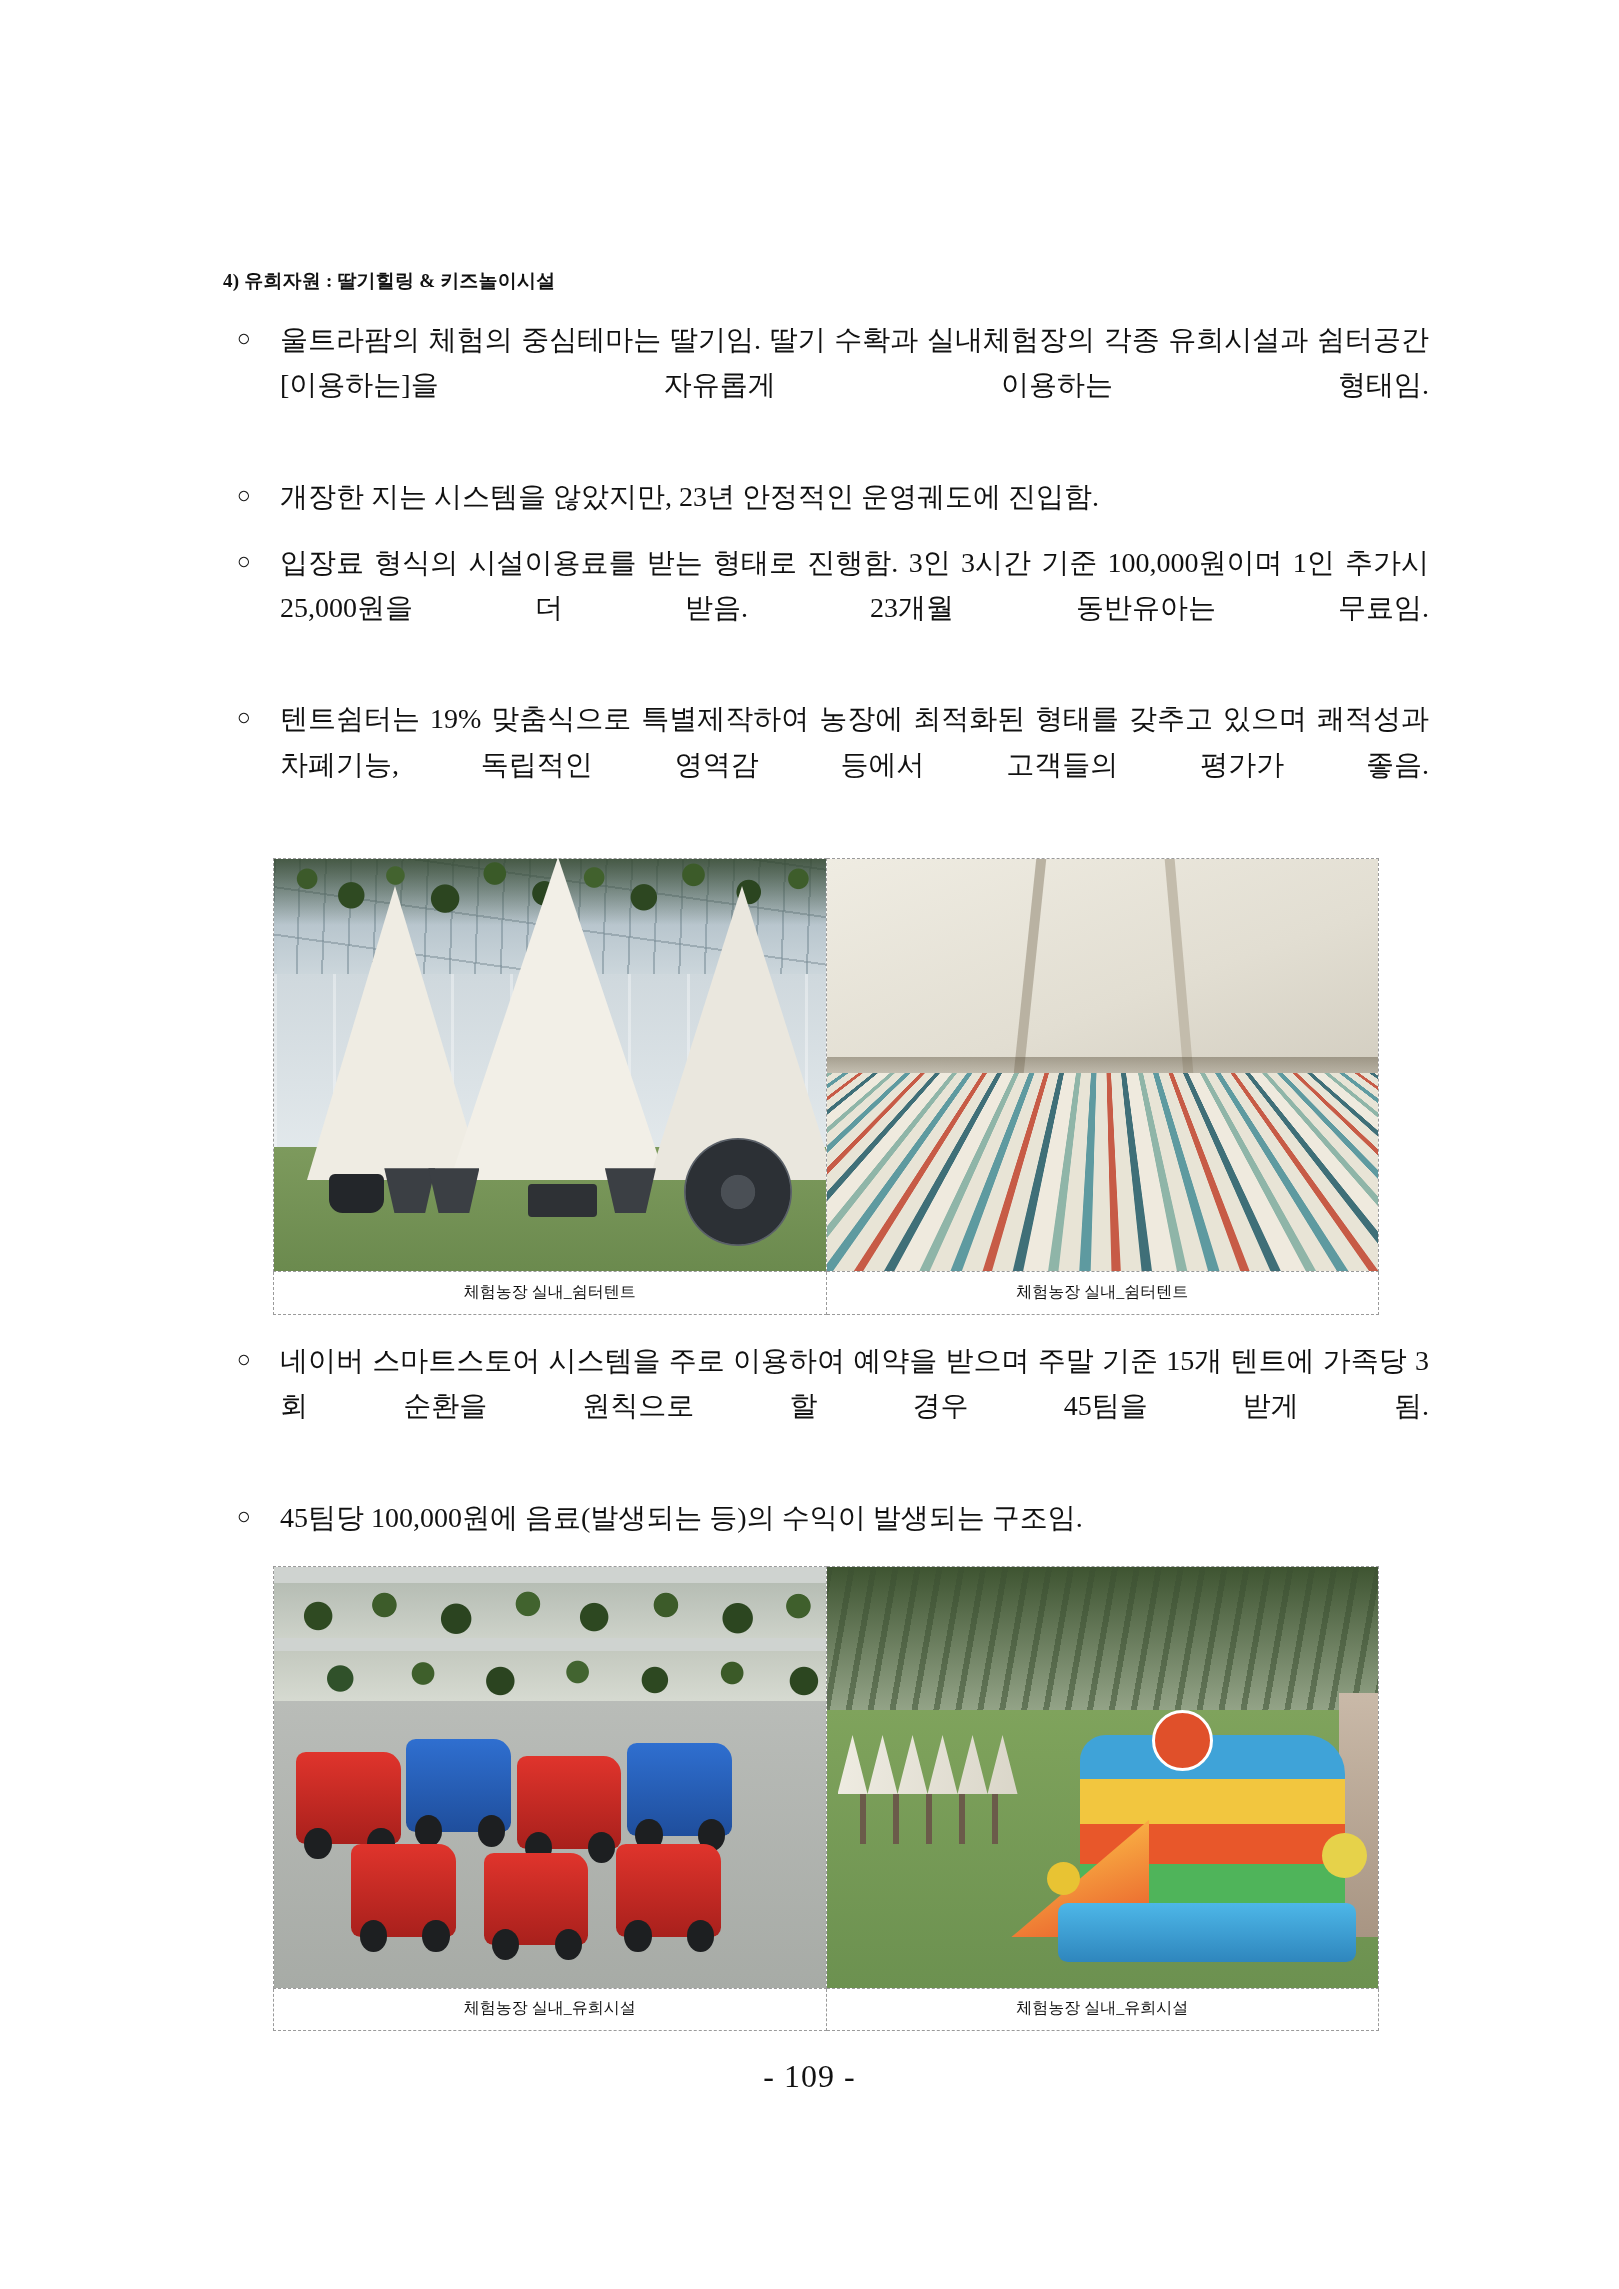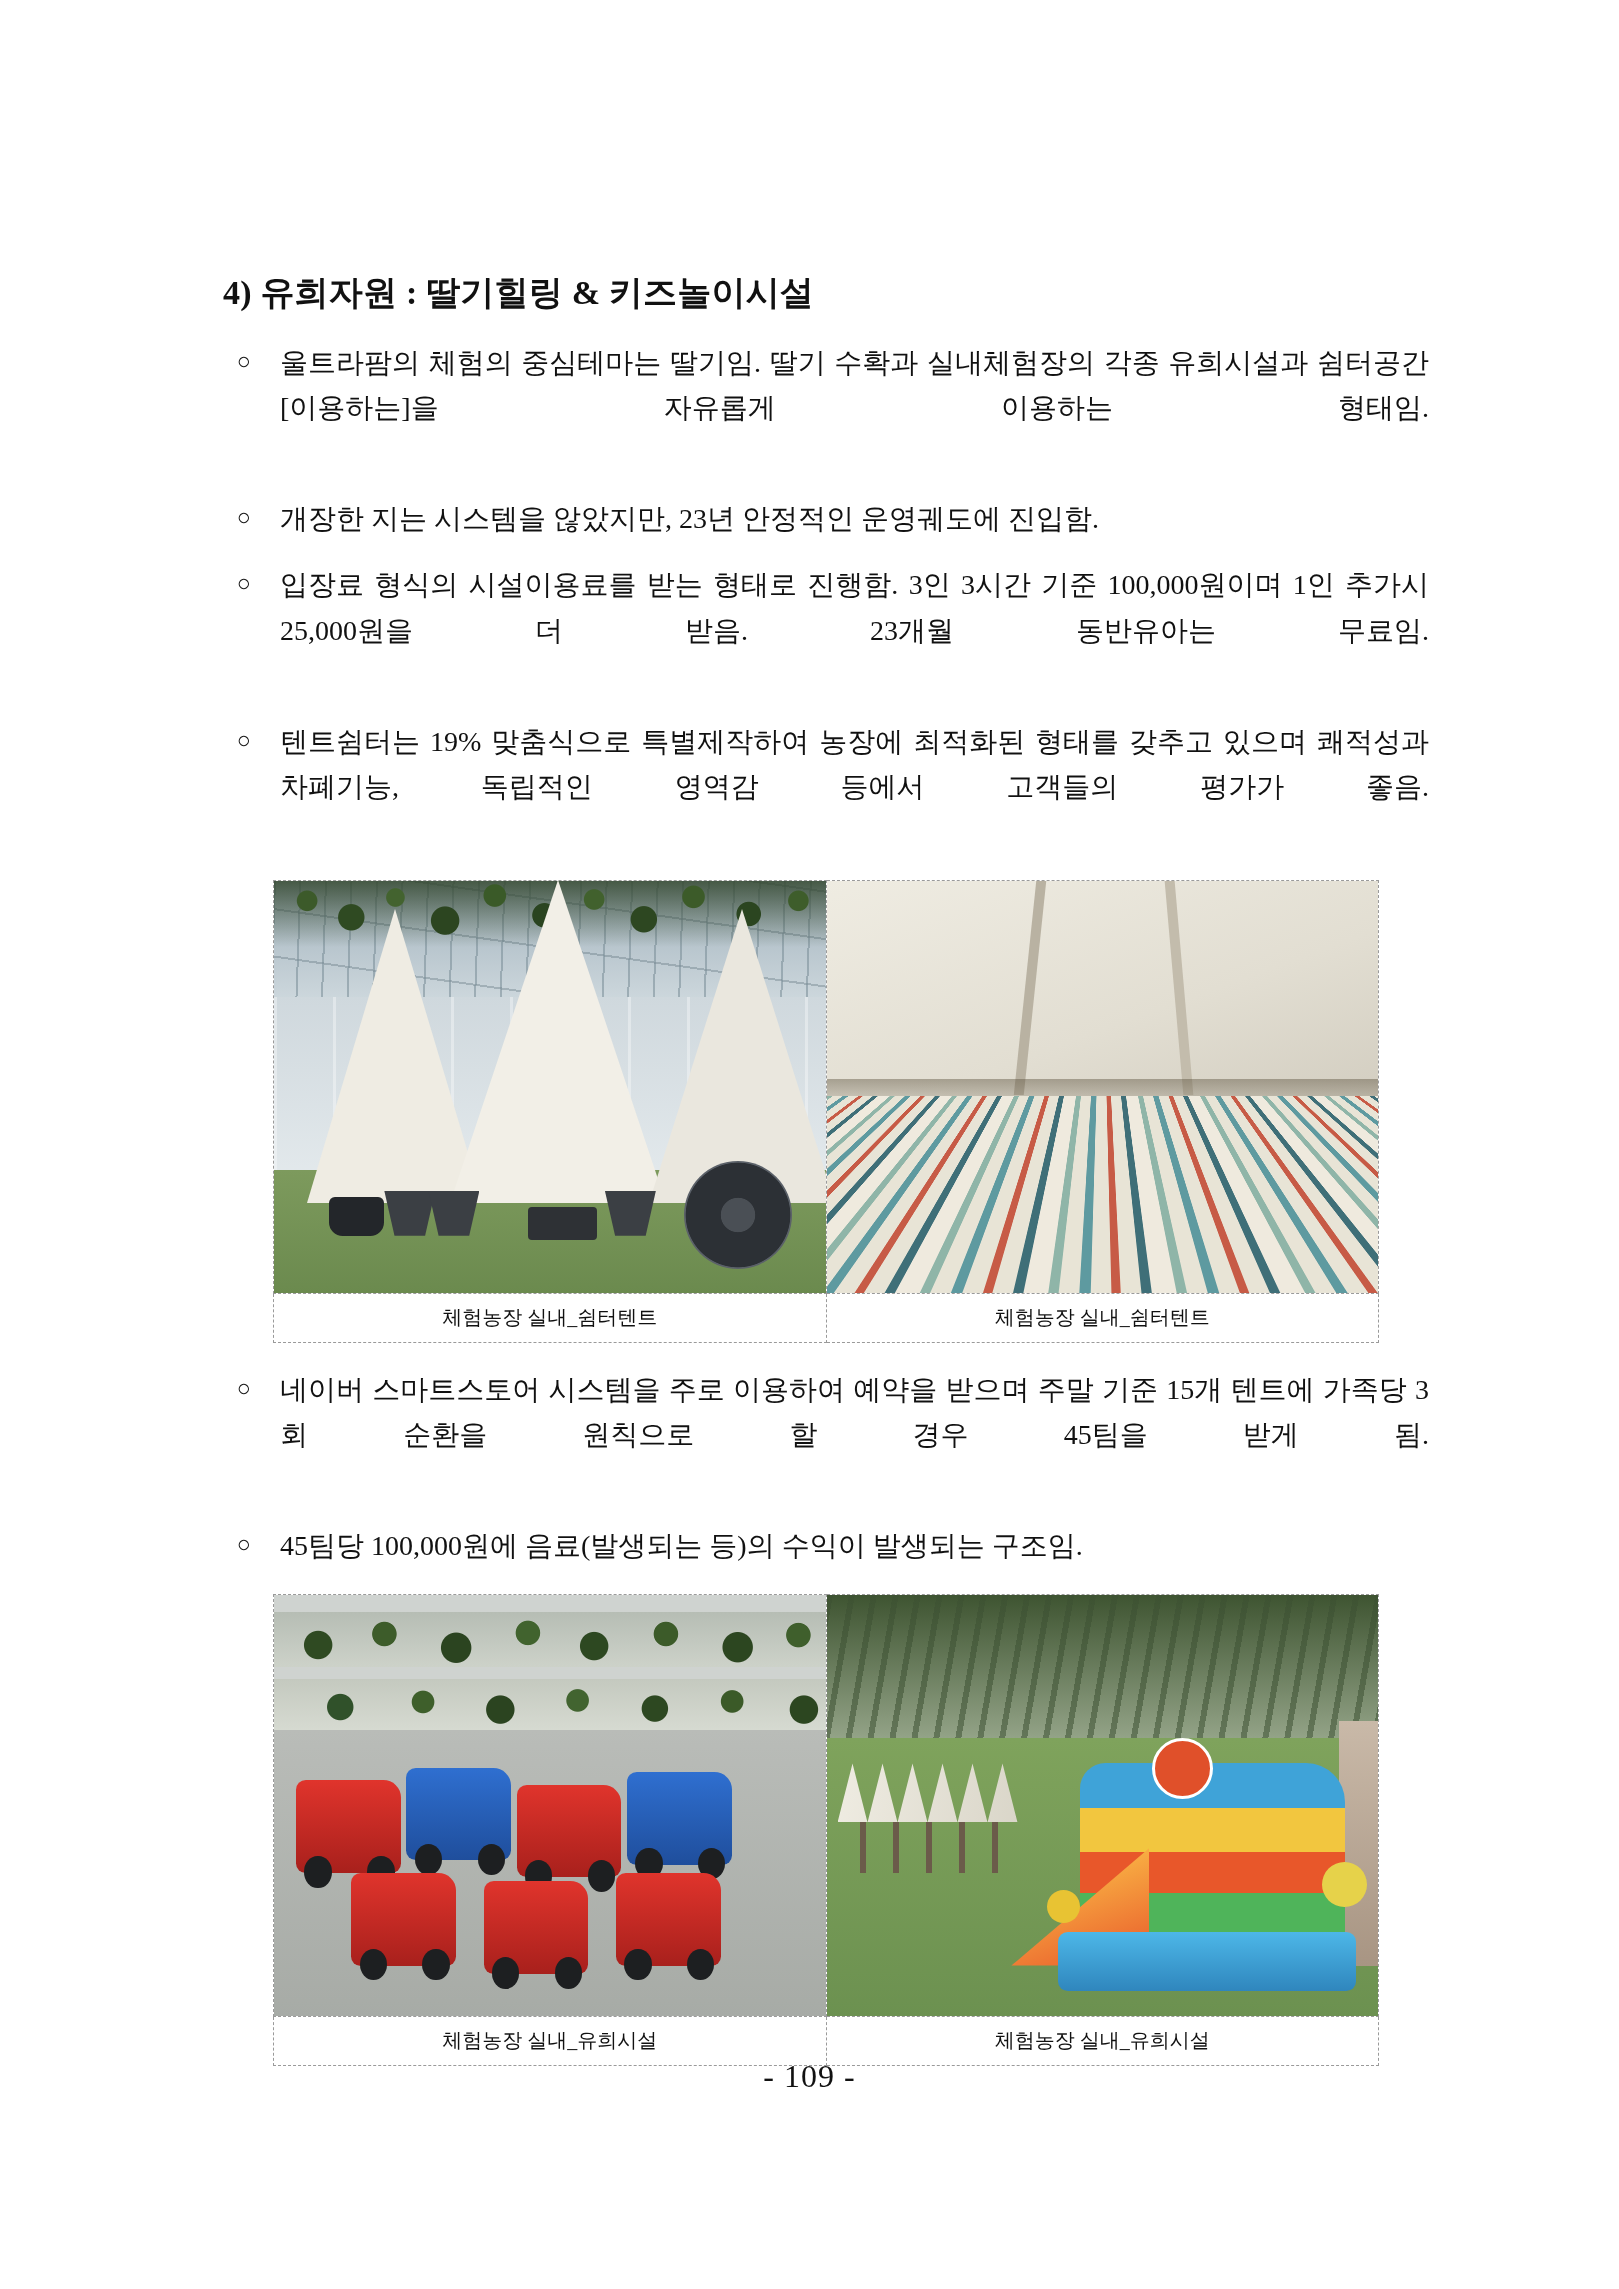--- a/index.html
+++ b/index.html
@@ -19,21 +19,21 @@
   }
   .content {
     position: absolute;
     left: 223px;
     top: 267px;
     width: 1206px;
   }
 
   
   .heading {
-    font-size: 34px;
+    font-size: 19px;
     line-height: 1.5;
     letter-spacing: 0.2px;
     margin: 0 0 21.6px 0;
     white-space: nowrap;
   }
 
   
   .bullet-list {
     margin: 0;
     padding: 0;
@@ -87,21 +87,21 @@
   }
   .img-wrap {
     width: 100%;
     height: 100%;
     overflow: hidden;
     position: relative;
     display: block;
   }
   .caption {
     text-align: center;
-    font-size: 20px;
+    font-size: 16px;
     line-height: 1.5;
     padding: 7.8px 3.9px 9.8px 3.9px;
     white-space: nowrap;
   }
 
   
   .page-number {
     position: absolute;
     left: 0;
     right: 0;

